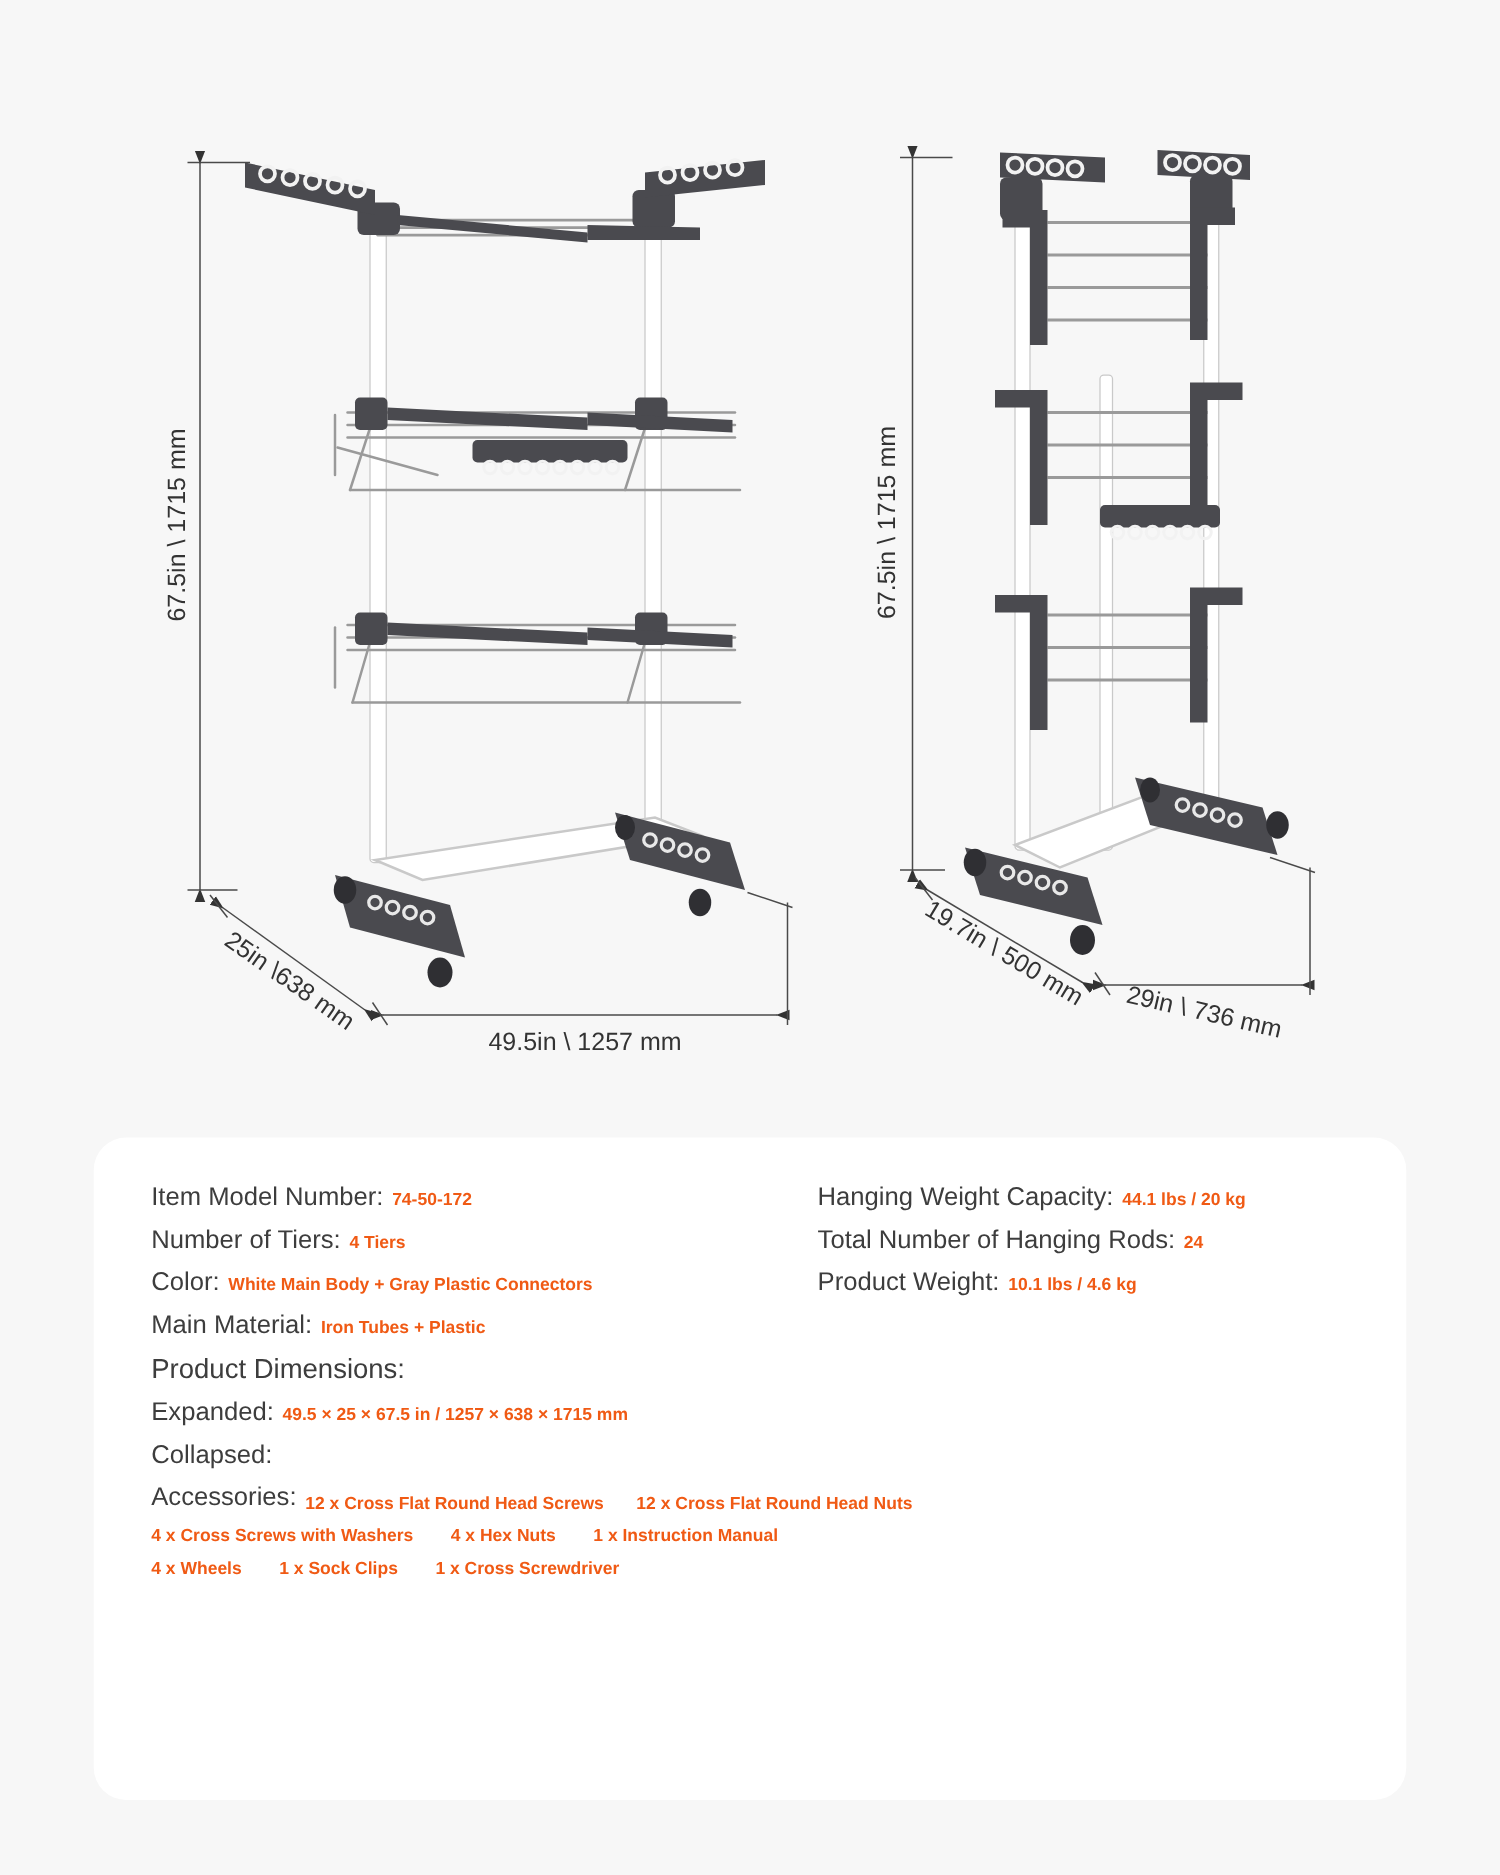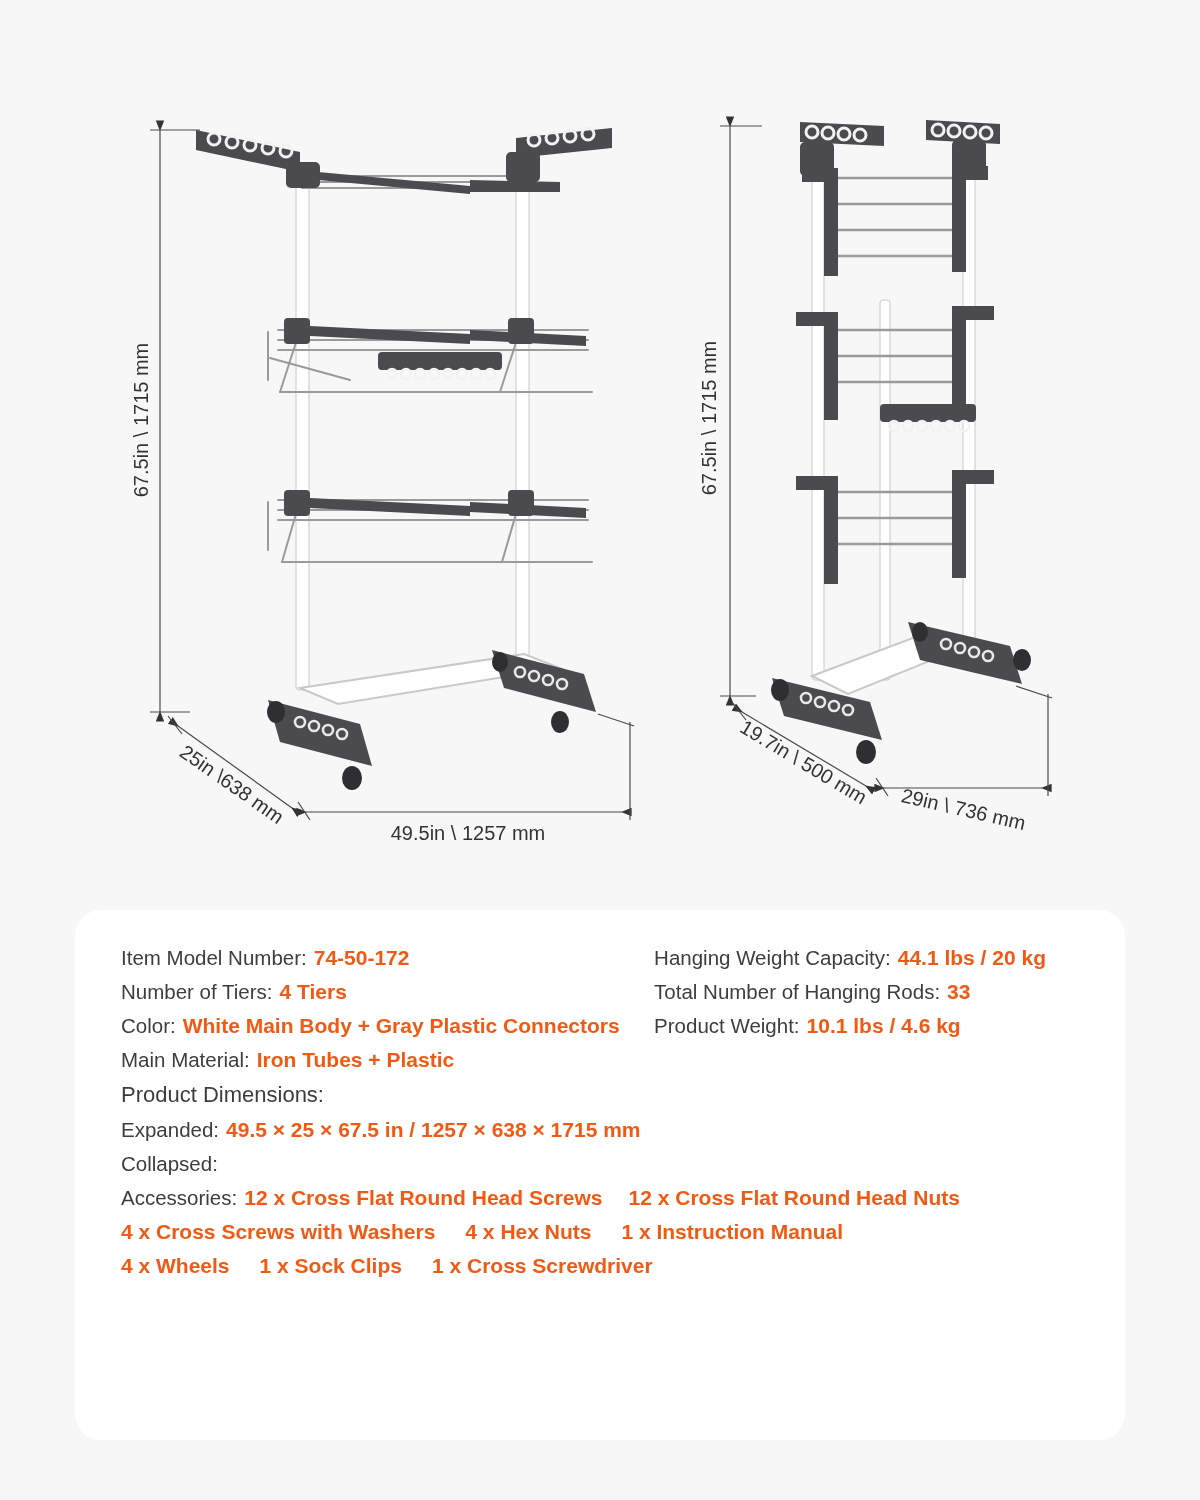--- a/index.html
+++ b/index.html
@@ -49,35 +49,35 @@
   }
   .col-left  { width: 552px; }
   .col-right { width: 440px; }
 
   .lbl {
     font-size: 20.5px;
     color: #3d3d3d;
     white-space: nowrap;
   }
   .val {
-    font-size: 21px;
+    font-size: 14px;
     color: #f05a14;
     font-weight: bold;
     white-space: nowrap;
     margin-left: 7px;
   }
 
   .dims-head {
     font-size: 22px;
     color: #3d3d3d;
     margin-bottom: 10px;
   }
   .acc-line {
     display: flex;
-    align-items: flex-start;
+    align-items: flex-end;
     margin-bottom: 10px;
   }
   .acc-gap { margin-left: 26px; }
   .acc-gap2 { margin-left: 30px; }
 </style>
 </head>
 <body>
 
 <div class="diagram-area">
   <svg class="diagram" width="1200" height="900" viewBox="0 0 1200 900">
@@ -335,21 +335,21 @@
     </div>
   </div>
 
   <div class="spec-row">
     <div class="spec-col col-left">
       <span class="lbl">Number of Tiers:</span>
       <span class="val">4 Tiers</span>
     </div>
     <div class="spec-col col-right">
       <span class="lbl">Total Number of Hanging Rods:</span>
-      <span class="val">33</span>
+      <span class="val">24</span>
     </div>
   </div>
 
 
   <div class="spec-row">
     <div class="spec-col col-left">
       <span class="lbl">Color:</span>
       <span class="val">White Main Body + Gray Plastic Connectors</span>
     </div>
     <div class="spec-col col-right">

